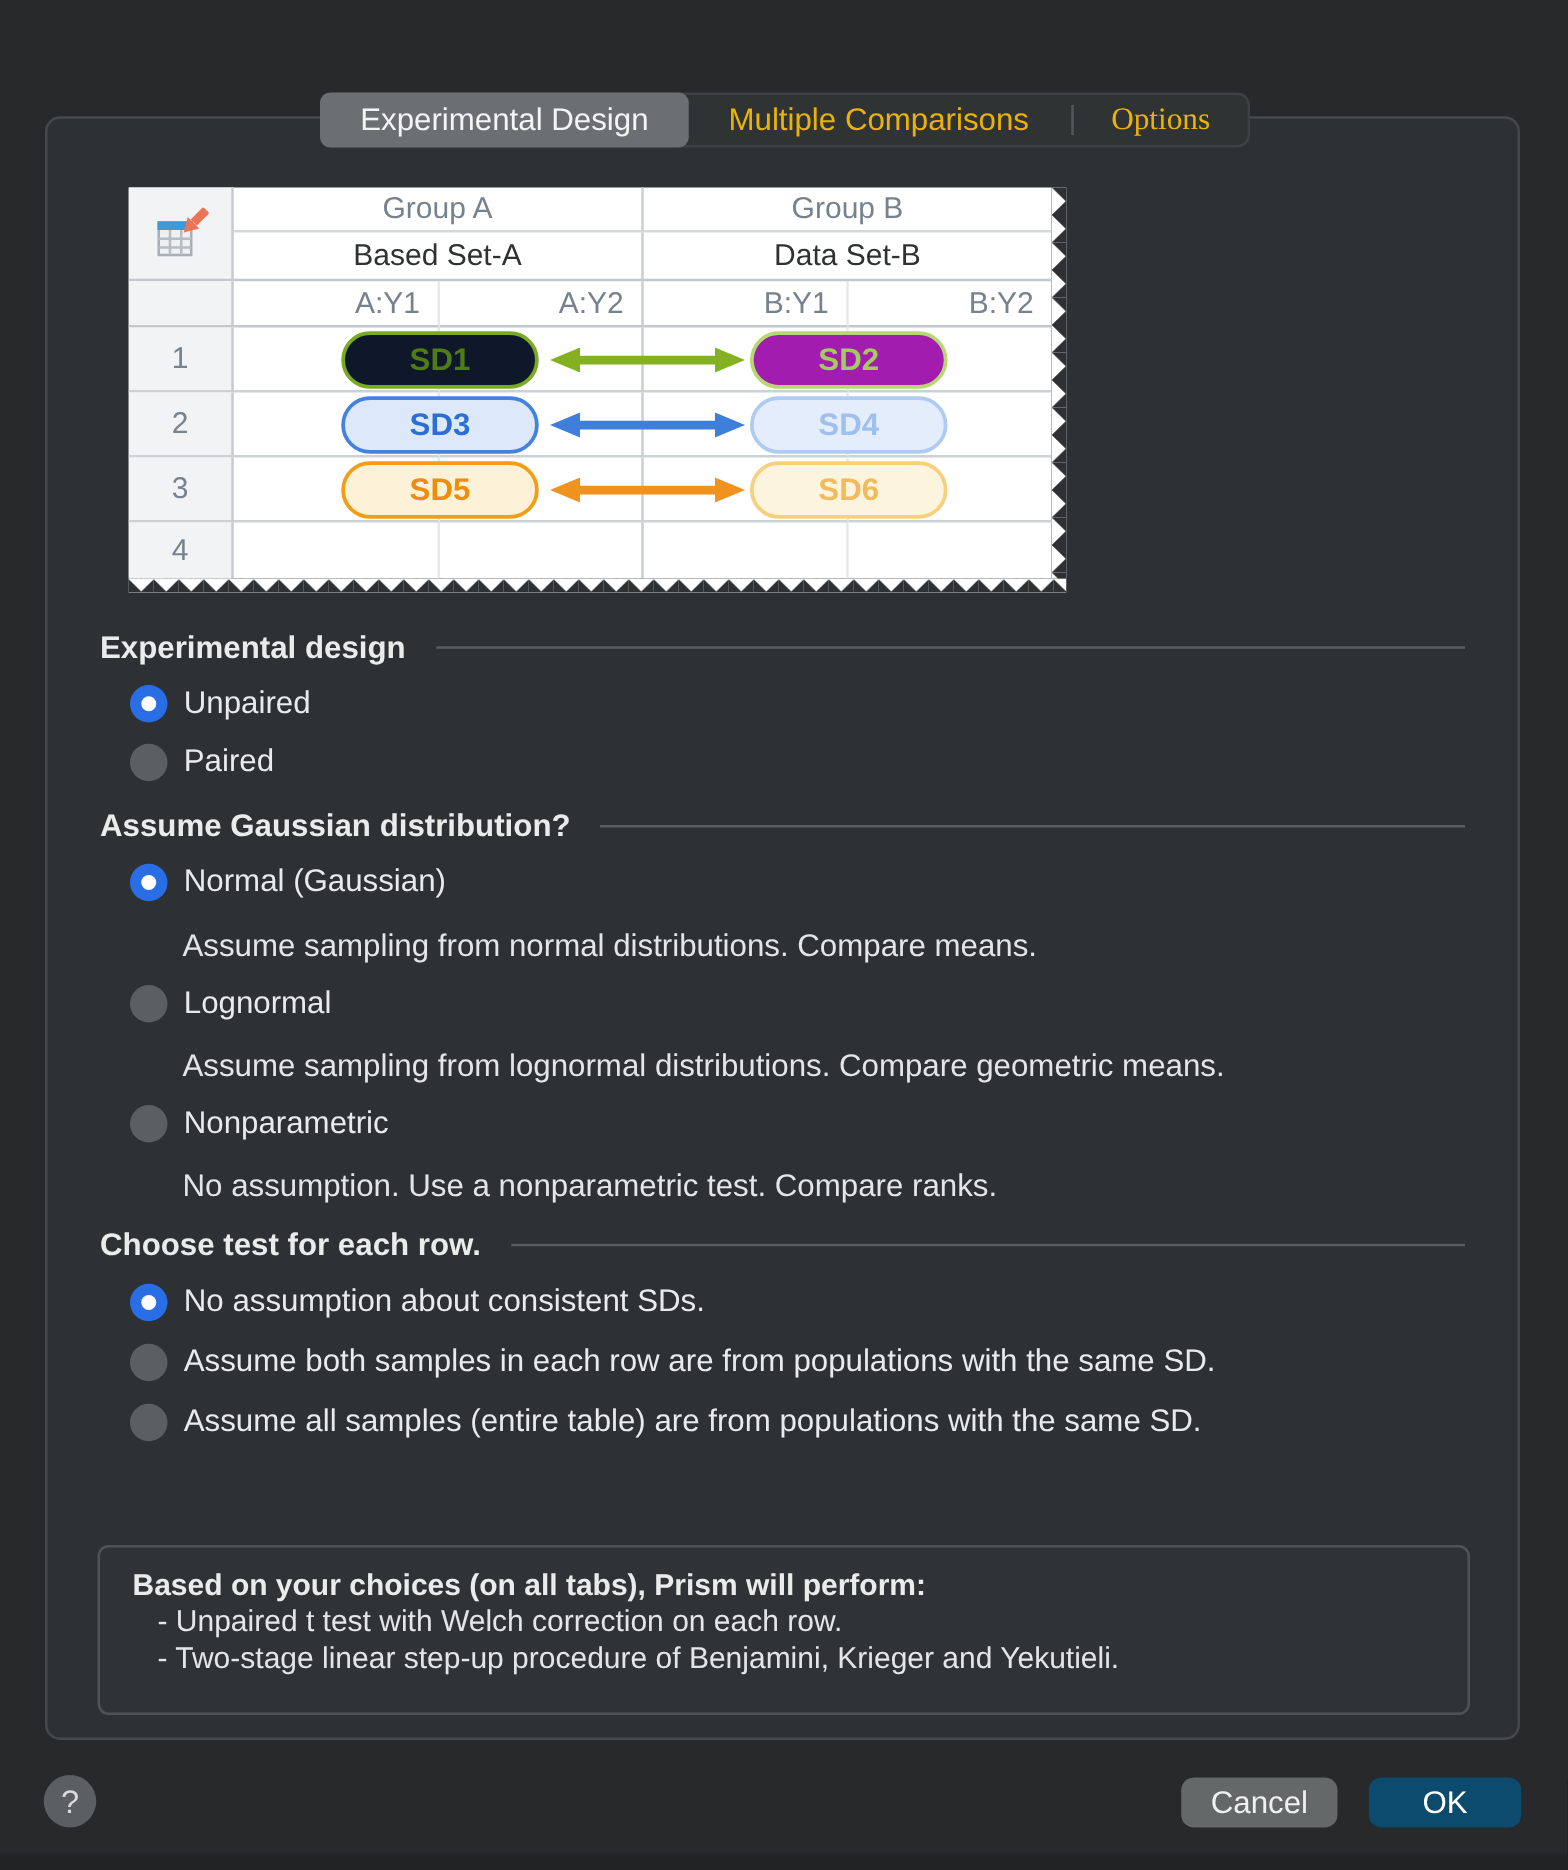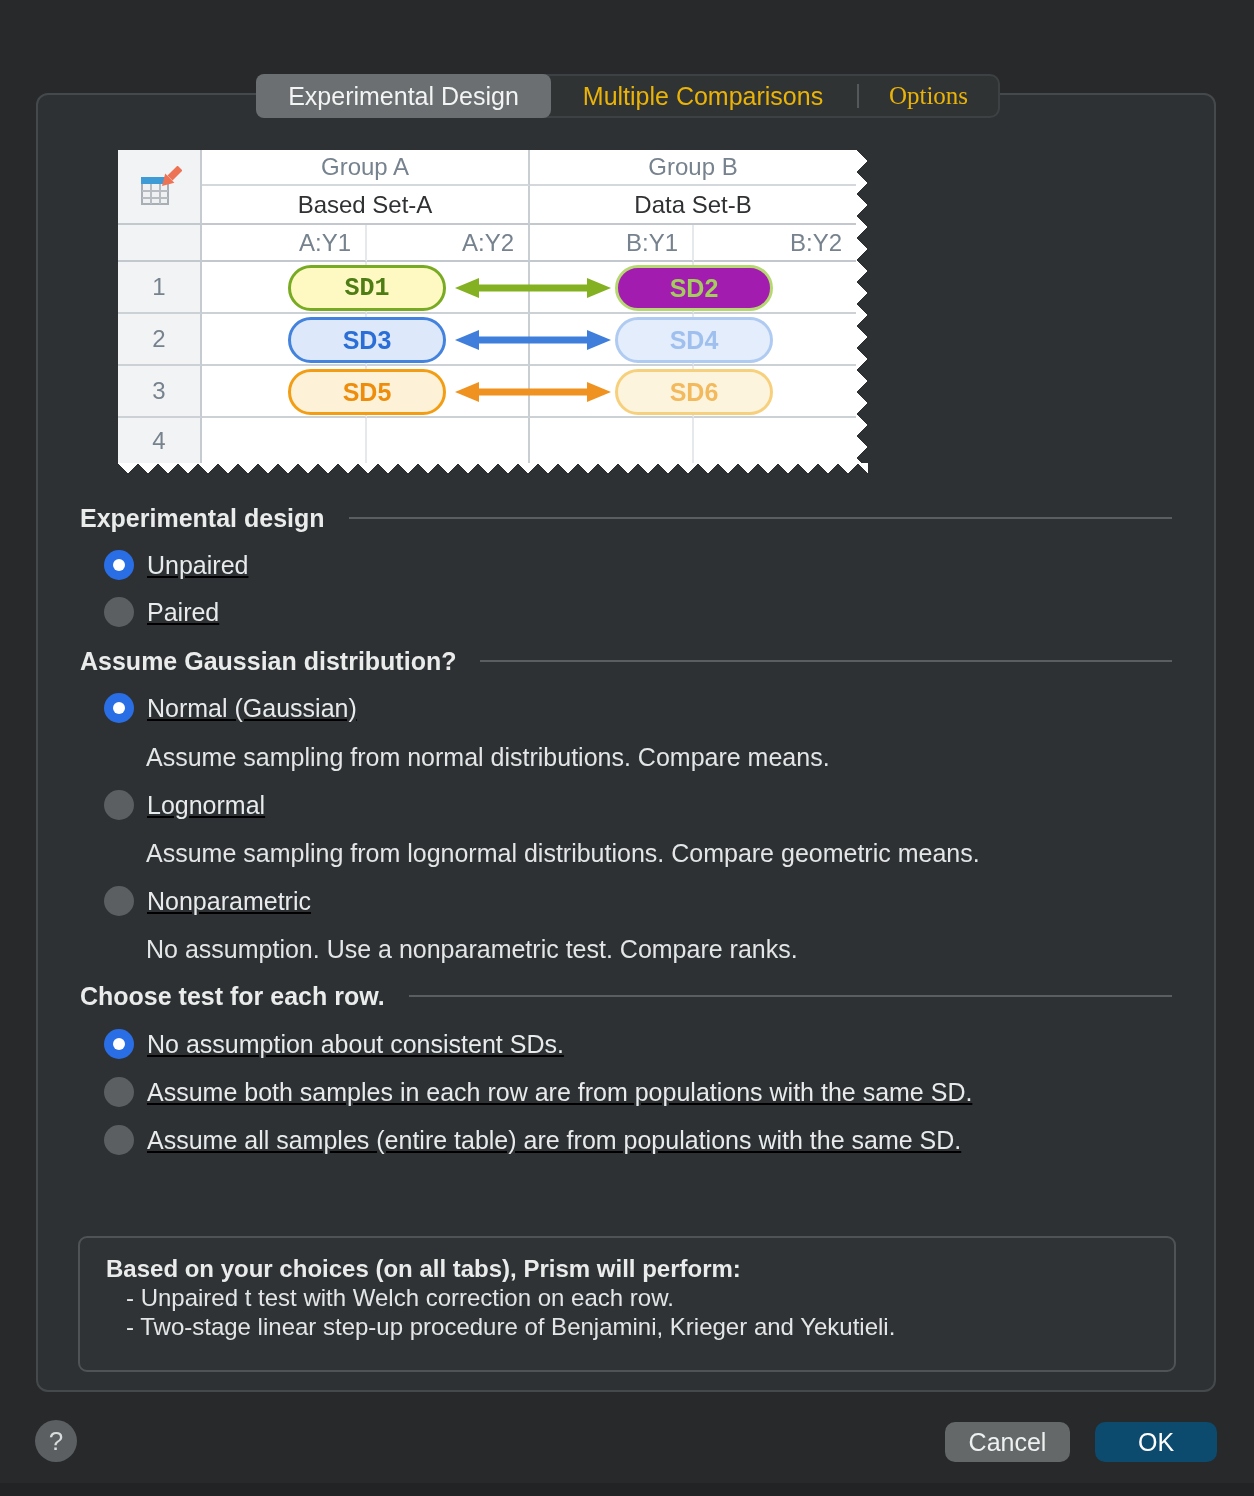--- a/index.html
+++ b/index.html
@@ -31,21 +31,21 @@
   .tab {
     display:flex; align-items:center; justify-content:center;
     font-size:25px; color:#eab308; cursor:default; position:relative;
   }
   .tab.selected {
     background:#6b6f71; border-radius:8px; color:#f3f4f4;
     margin:-2px; padding:0 2px;
   }
   .tab-divider { width:2px; height:24px; background:#55585a; align-self:center; }
   
-  .ptable-wrap { position:absolute; left:103px; top:150px; width:760px; height:328px;margin-left:15px; }
+  .ptable-wrap { position:absolute; left:103px; top:150px; width:760px; height:328px; }
   .ptable {
     position:relative; display:grid;
     grid-template-columns:84px 165px 163px 164px 162px;
     grid-template-rows:36px 39px 37px 52px 52px 52px 45px;
     width:738px; background:#ffffff;
   }
   .cell { box-sizing:border-box; display:flex; align-items:center; justify-content:center; }
   .rn { background:#f2f3f4; border-right:2px solid #c5cbd0; color:#76828e; font-size:24px; }
   .corner { grid-column:1; grid-row:1 / 3; border-bottom:2px solid #c2c8ce; }
   .ghead { color:#76828e; font-size:24px; border-bottom:2px solid #d4d8dc; }
@@ -63,21 +63,21 @@
   .hrow { border-bottom:2px solid #ccd1d6; }
   .nob { border-bottom:none; }
   
   .pill {
     position:absolute; width:158px; height:46px; border-radius:24px;
     box-sizing:border-box; border-width:3px; border-style:solid;
     display:flex; align-items:center; justify-content:center;
     font-size:25px; font-weight:bold; z-index:3;
   }
   .pl { left:170px; } .pr { left:497px; }
-  .g1 { border-color:#79ab22; background:#fef9c3; color:#4f7d15;font-family:Liberation Mono, monospace; }
+  .g1 { border-color:#79ab22; background:#0f172a; color:#4f7d15; }
   .g2 { border-color:#b6d871; background:#a21caf; color:#a3cb5e; }
   .b1 { border-color:#4382dd; background:#dde9fa; color:#2b6fd6; }
   .b2 { border-color:#b0cbf1; background:#e4edfb; color:#9fc0ee; }
   .o1 { border-color:#f29d13; background:#fdf1d8; color:#ee8d0c; }
   .o2 { border-color:#f7d07e; background:#fdf4de; color:#f2b95d; }
   .arrow { position:absolute; left:336px; z-index:2; }
   
   .torn-right {
     position:absolute; left:738px; top:0; width:12px; height:313px;
     background-color:#ffffff;
@@ -96,21 +96,21 @@
   }
   
   .sec-heading {
     position:absolute; left:80px; width:1092px; height:34px;
     display:flex; align-items:center;
   }
   .sec-heading-text { font-size:25px; font-weight:bold; color:#eaecec; white-space:nowrap; }
   .sec-line { flex:1; height:2px; background:#5a5e60; margin-left:24px; }
   .opt {
     position:absolute; left:104px; height:34px;
-    display:flex; align-items:center;text-decoration:underline;
+    display:flex; align-items:flex-start;
   }
   .radio {
     width:30px; height:30px; border-radius:50%;
     background:#5b5f61; flex:0 0 auto;
   }
   .radio.on {
     background:#2a6ee5;
     position:relative;
   }
   .radio.on::after {

